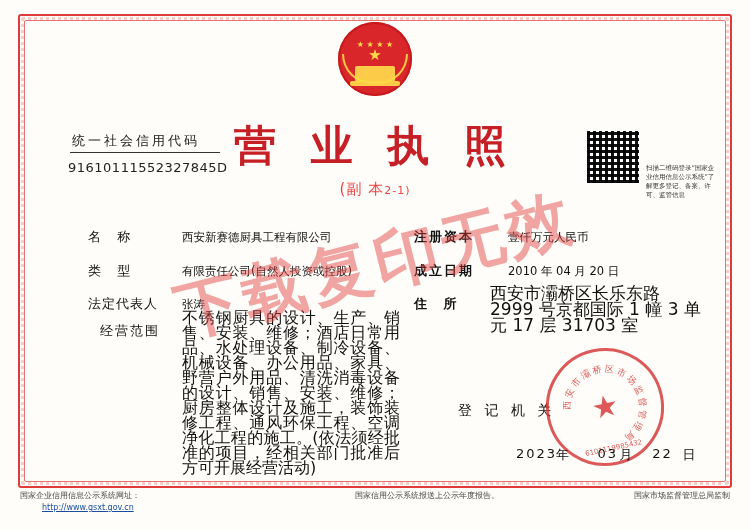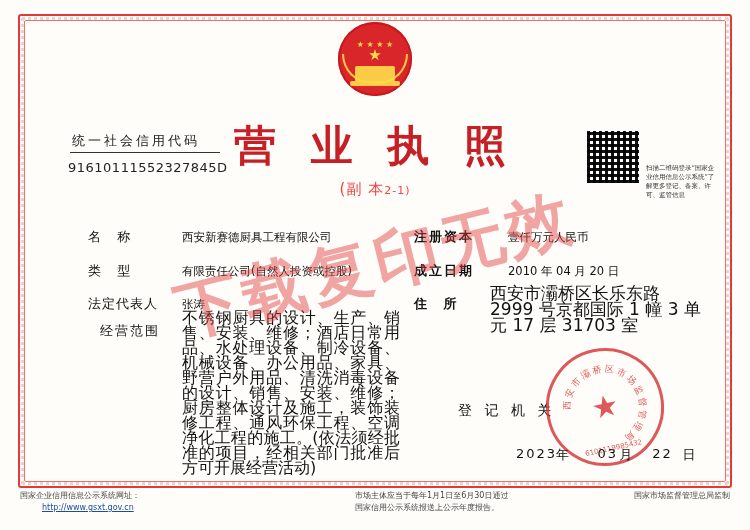--- a/index.html
+++ b/index.html
@@ -238,21 +238,20 @@
   </div>
 
   <div class="watermark">下载复印无效</div>
 
   <div class="footer">
     <div class="fl">
       <div>国家企业信用信息公示系统网址：</div>
       <div style="padding-left:22px;"><a href="#">http://www.gsxt.gov.cn</a></div>
     </div>
     <div class="fc">
-      <div>市场主体应当于每年1月1日至6月30日通过</div>
       <div>国家信用公示系统报送上公示年度报告。</div>
     </div>
     <div class="fr">
       <div>国家市场监督管理总局监制</div>
     </div>
   </div>
 
 </div>
 
 </body></html>

